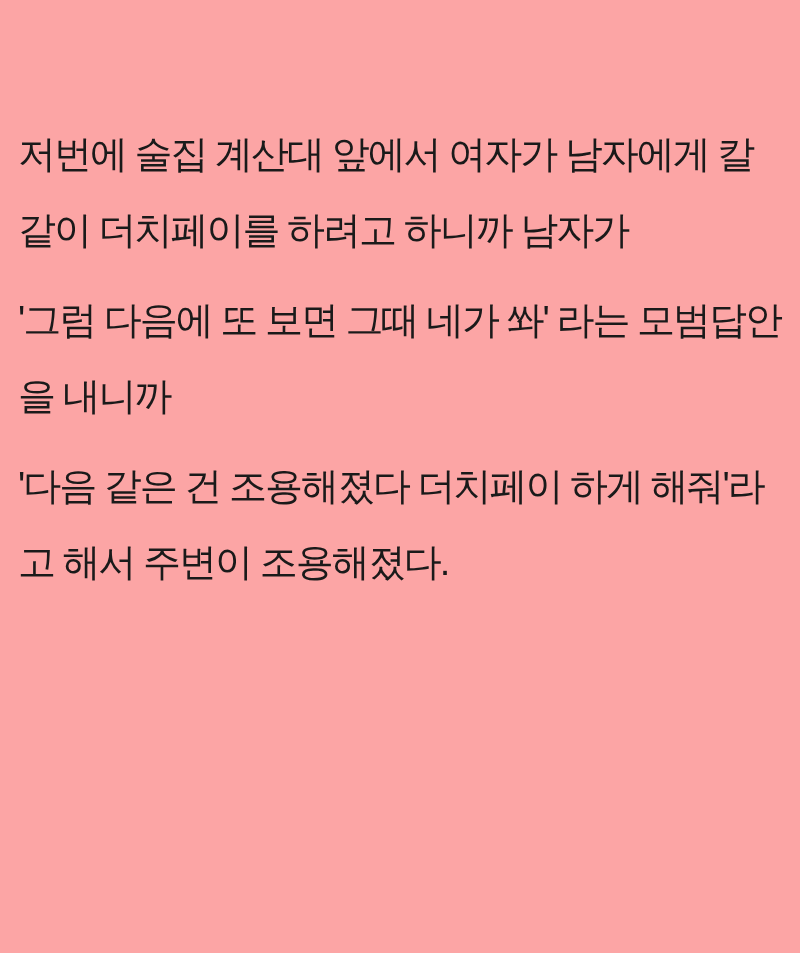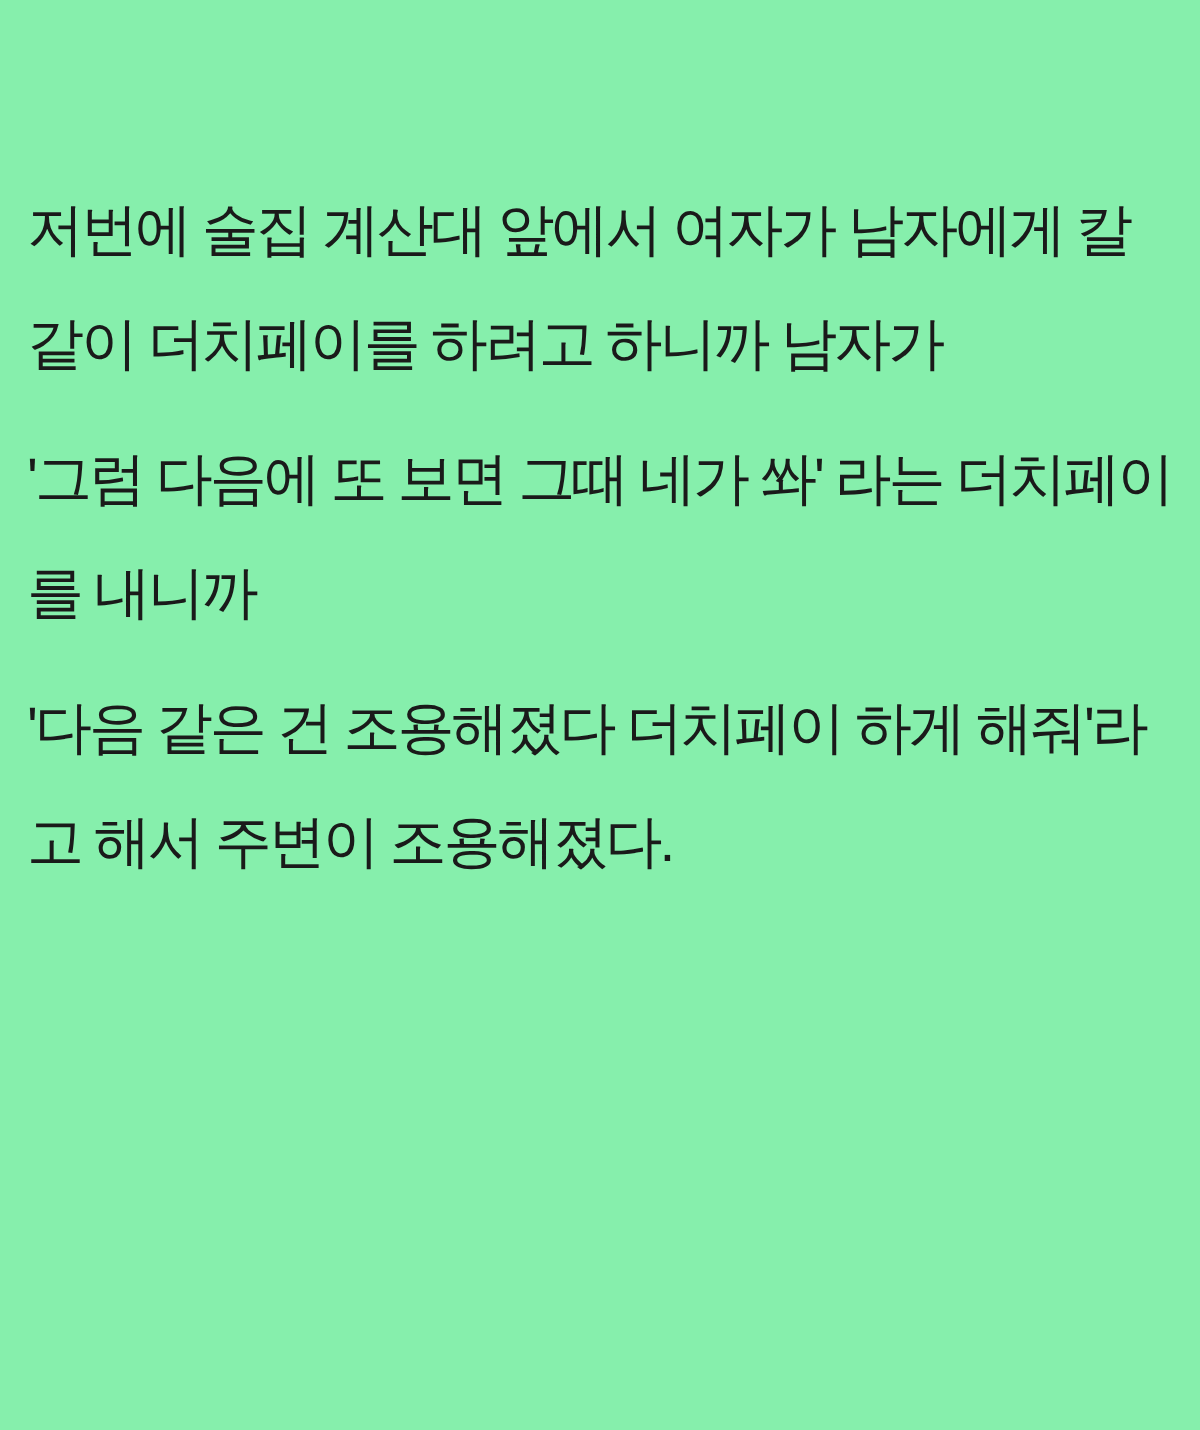--- a/index.html
+++ b/index.html
@@ -29,17 +29,17 @@
   }
   .page p {
     margin: 0 0 14px 0;
     padding: 0;
     text-align: left;
   }
 </style>
 </head>
 <body style="background: rgb(255, 255, 255);">
 
-<div class="page" style="background: #86efac; color: rgb(26, 26, 26);">
+<div class="page" style="background: #fca5a5; color: rgb(26, 26, 26);">
   <p>저번에 술집 계산대 앞에서 여자가 남자에게 칼같이 더치페이를 하려고 하니까 남자가</p>
-  <p>'그럼 다음에 또 보면 그때 네가 쏴' 라는 더치페이를 내니까</p>
+  <p>'그럼 다음에 또 보면 그때 네가 쏴' 라는 모범답안을 내니까</p>
   <p>'다음 같은 건 조용해졌다 더치페이 하게 해줘'라고 해서 주변이 조용해졌다.</p>
 </div>
 
 </body></html>

